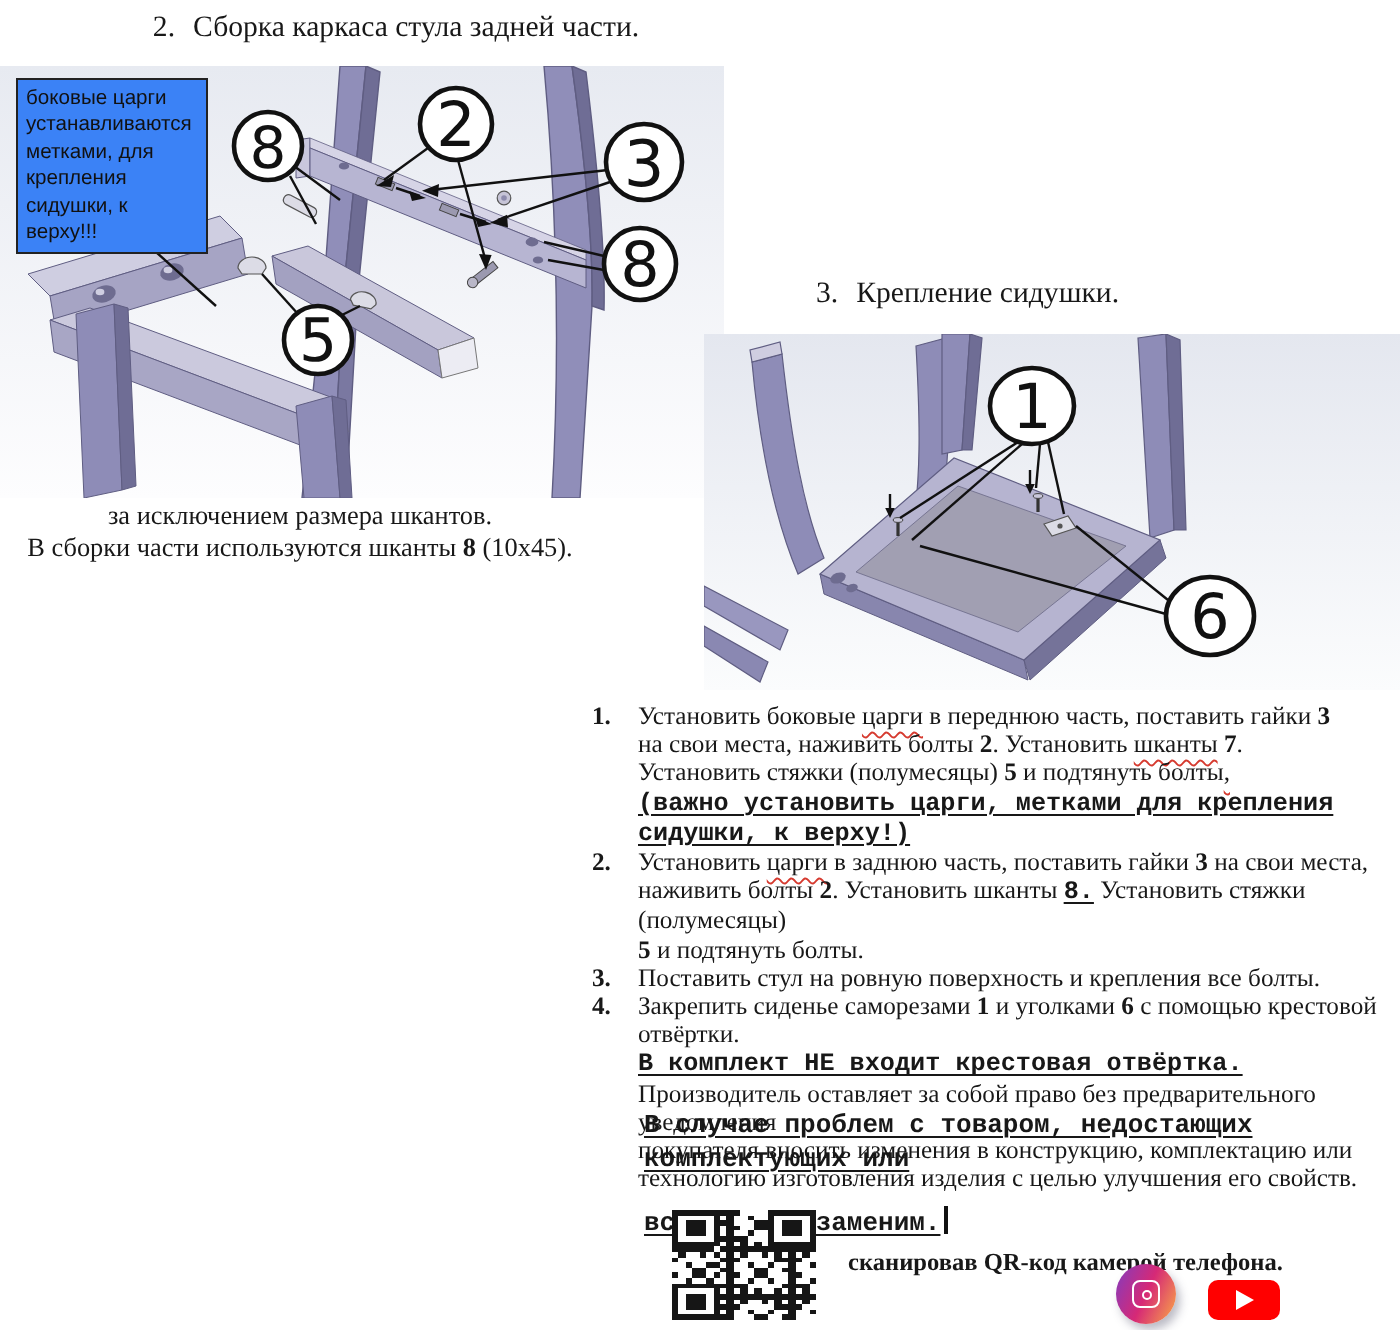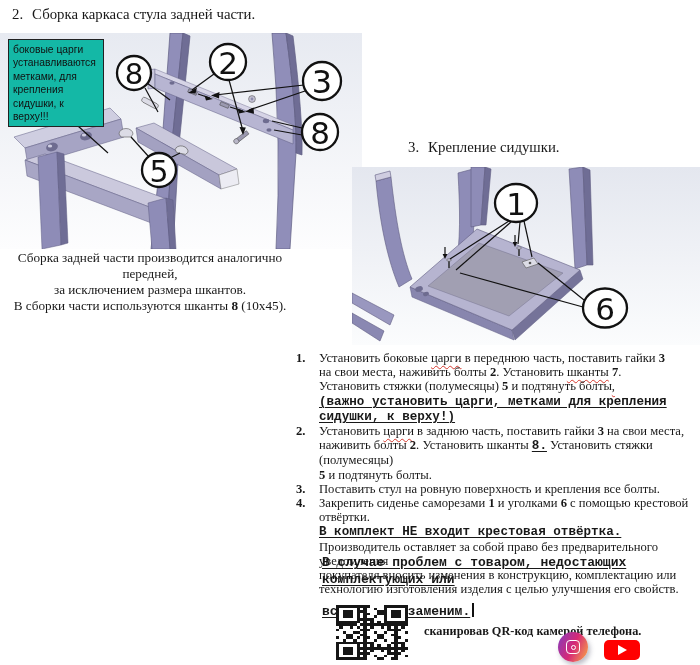--- a/index.html
+++ b/index.html
@@ -9,30 +9,30 @@
   }
   html,body{margin:0;padding:0;}
   body{
     width:700px;height:665px;position:relative;overflow:hidden;
     background:#ffffff;color:var(--ink);
     font-family:"Liberation Serif","DejaVu Serif",serif;
   }
   .abs{position:absolute;}
   .title{font-size:14.8px;white-space:nowrap;}
   .title .num{margin-right:9px;}
-  #title1{left:12px;top:6px;width:396px;text-align:left;}
+  #title1{left:0;top:6px;width:396px;text-align:center;}
   #title2{left:408px;top:139px;}
 
   #diagram1{left:0;top:33px;width:362px;height:216px;}
   #diagram2{left:352px;top:167px;width:348px;height:178px;}
   #diagram1 svg,#diagram2 svg{display:block;}
 
   #notebox{
     position:absolute;left:8px;top:6px;width:86px;
-    border:1.4px solid #222;background:#14b8a6;
+    border:1.4px solid #222;background:#3b82f6;
     font-family:"Liberation Sans","DejaVu Sans",sans-serif;
     font-size:10.3px;line-height:1.3;padding:3px 4px;color:#111;
   }
 
   #caption1{left:0;top:250px;width:300px;text-align:center;font-size:13.2px;line-height:16px;}
 
   #instructions{left:296px;top:351px;width:406px;font-size:12.6px;line-height:14.2px;}
   .item{display:flex;}
   .item .num{flex:0 0 23px;font-weight:bold;}
   .item .body{flex:1;}
@@ -199,21 +199,20 @@
       <g>
         <circle cx="159" cy="137" r="17" fill="#fff" stroke="#111" stroke-width="2.3"></circle>
         <text x="159" y="138" font-size="30" dominant-baseline="central">5</text>
       </g>
     </g>
   </svg>
   <div id="notebox">боковые царги устанавливаются метками, для крепления сидушки, к верху!!!</div>
 </div>
 
 <div class="abs" id="caption1">
-  <div>Сборка задней части производится аналогично передней,</div>
   <div>за исключением размера шкантов.</div>
   <div><span>В сборки части используются шканты </span><span class="f-b">8</span><span> (10x45).</span></div>
 </div>
 
 <div class="abs title" id="title2">
   <span class="num">3.</span><span>Крепление сидушки.</span>
 </div>
 
 <div class="abs" id="diagram2">
   <svg width="348" height="178" viewBox="0 0 348 178">

